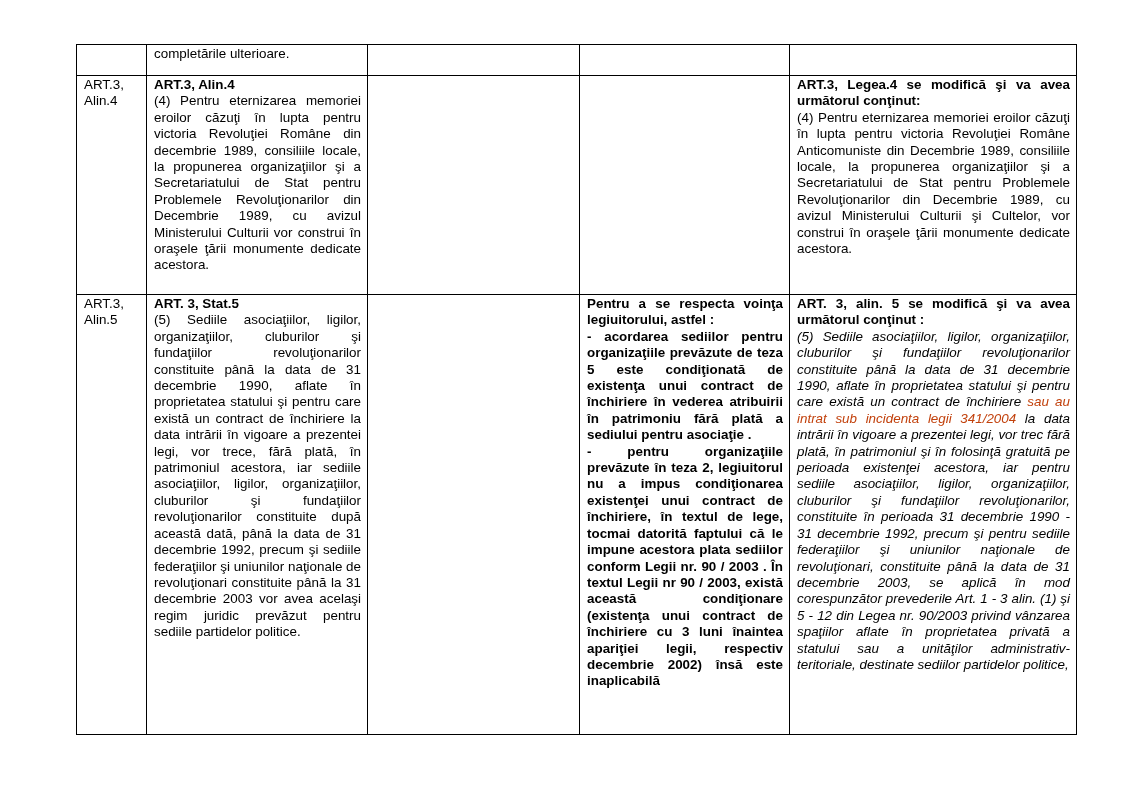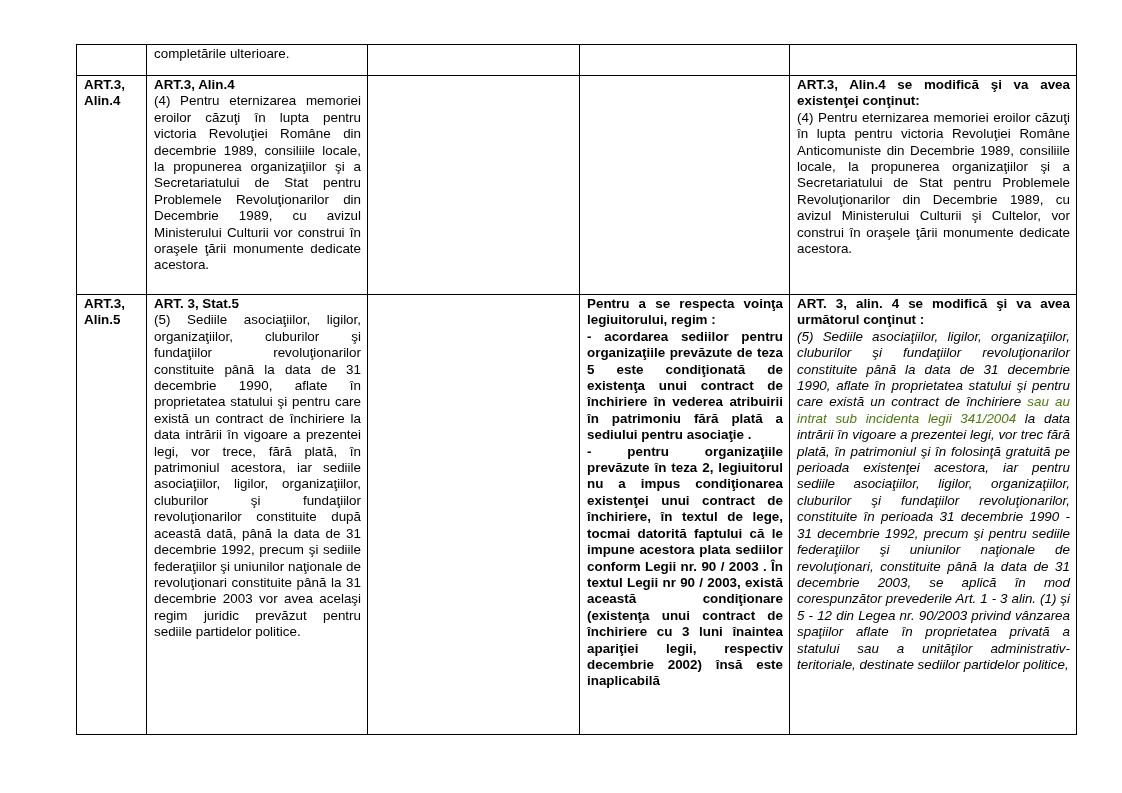--- a/index.html
+++ b/index.html
@@ -28,23 +28,23 @@
   tr.r0 td { height: 31px; }
   tr.r1 td { height: 219px; }
   tr.r2 td { height: 440px; }
   .col-ref   { width: 70px; }
   .col-orig  { width: 221px; }
   .col-obs   { width: 212px; }
   .col-mot   { width: 210px; }
   .col-amend { width: 287px; }
   .b { font-weight: bold; }
   .just { text-align: justify; }
-  .ref-label { font-weight: bold; white-space: pre-line; }
+  .ref-label { font-weight: normal; white-space: pre-line; }
   .ital { font-style: italic; }
-  .red { color: #4d7c0f; }
+  .red { color: #c2410c; }
 </style>
 </head>
 <body>
 
 <div class="page">
   <table class="doc">
     <colgroup>
       <col class="col-ref">
         <col class="col-orig">
         <col class="col-obs">
@@ -80,42 +80,42 @@
         <div class="b">ART.3, Alin.4</div>
         <div class="just">(4) Pentru eternizarea memoriei eroilor căzuţi în lupta pentru victoria Revoluţiei Române din decembrie 1989, consiliile locale, la propunerea organizaţiilor şi a Secretariatului de Stat pentru Problemele Revoluţionarilor din Decembrie 1989, cu avizul Ministerului Culturii vor construi în oraşele ţării monumente dedicate acestora.</div>
       </td>
       <td>
         <div></div>
       </td>
       <td>
         <div></div>
       </td>
       <td>
-        <div class="b just">ART.3, Alin.4 se modifică şi va avea existenţei conţinut:</div>
+        <div class="b just">ART.3, Legea.4 se modifică şi va avea următorul conţinut:</div>
         <div class="just"><span>(4) Pentru eternizarea memoriei eroilor căzuţi în lupta pentru victoria Revoluţiei Române Anticomuniste din Decembrie 1989, consiliile locale, la propunerea organizaţiilor şi a Secretariatului de Stat pentru Problemele Revoluţionarilor din Decembrie 1989, cu avizul Ministerului Culturii şi Cultelor, vor construi în oraşele ţării monumente dedicate acestora.</span><span class="red"></span><span></span></div>
       </td>
     </tr>
 
     <tr class="r2">
       <td>
         <div class="ref-label">ART.3,
 Alin.5</div>
       </td>
       <td>
         <div class="b">ART. 3, Stat.5</div>
         <div class="just">(5) Sediile asociaţiilor, ligilor, organizaţiilor, cluburilor şi fundaţiilor revoluţionarilor constituite până la data de 31 decembrie 1990, aflate în proprietatea statului şi pentru care există un contract de închiriere la data intrării în vigoare a prezentei legi, vor trece, fără plată, în patrimoniul acestora, iar sediile asociaţiilor, ligilor, organizaţiilor, cluburilor şi fundaţiilor revoluţionarilor constituite după această dată, până la data de 31 decembrie 1992, precum şi sediile federaţiilor şi uniunilor naţionale de revoluţionari constituite până la 31 decembrie 2003 vor avea acelaşi regim juridic prevăzut pentru sediile partidelor politice.</div>
       </td>
       <td>
         <div></div>
       </td>
       <td>
-        <div class="b just">Pentru a se respecta voinţa legiuitorului, regim :</div>
+        <div class="b just">Pentru a se respecta voinţa legiuitorului, astfel :</div>
         <div class="b just">- acordarea sediilor pentru organizaţiile prevăzute de teza 5 este condiţionată de existenţa unui contract de închiriere în vederea atribuirii în patrimoniu fără plată a sediului pentru asociaţie .</div>
         <div class="b just">- pentru organizaţiile prevăzute în teza 2, legiuitorul nu a impus condiţionarea existenţei unui contract de închiriere, în textul de lege, tocmai datorită faptului că le impune acestora plata sediilor conform Legii nr. 90 / 2003 . În textul Legii nr 90 / 2003, există această condiţionare (existenţa unui contract de închiriere cu 3 luni înaintea apariţiei legii, respectiv decembrie 2002) însă este inaplicabilă</div>
       </td>
       <td>
-        <div class="b just">ART. 3, alin. 4 se modifică şi va avea următorul conţinut :</div>
+        <div class="b just">ART. 3, alin. 5 se modifică şi va avea următorul conţinut :</div>
         <div class="just ital"><span>(5) Sediile asociaţiilor, ligilor, organizaţiilor, cluburilor şi fundaţiilor revoluţionarilor constituite până la data de 31 decembrie 1990, aflate în proprietatea statului şi pentru care există un contract de închiriere </span><span class="red">sau au intrat sub incidenta legii 341/2004</span><span> la data intrării în vigoare a prezentei legi, vor trec fără plată, în patrimoniul şi în folosinţă gratuită pe perioada existenţei acestora, iar pentru sediile asociaţiilor, ligilor, organizaţiilor, cluburilor şi fundaţiilor revoluţionarilor, constituite în perioada 31 decembrie 1990 - 31 decembrie 1992, precum şi pentru sediile federaţiilor şi uniunilor naţionale de revoluţionari, constituite până la data de 31 decembrie 2003, se aplică în mod corespunzător prevederile Art. 1 - 3 alin. (1) şi 5 - 12 din Legea nr. 90/2003 privind vânzarea spaţiilor aflate în proprietatea privată a statului sau a unităţilor administrativ-teritoriale, destinate sediilor partidelor politice,</span></div>
       </td>
     </tr>
   </tbody>
     </table>
 </div>
 
 </body></html>

